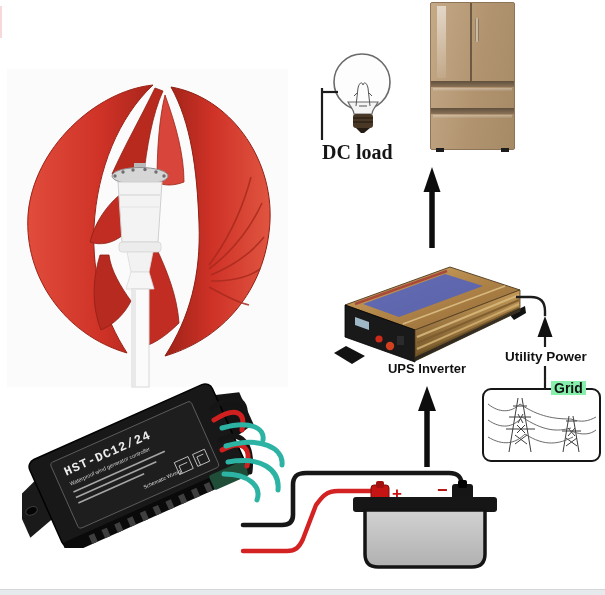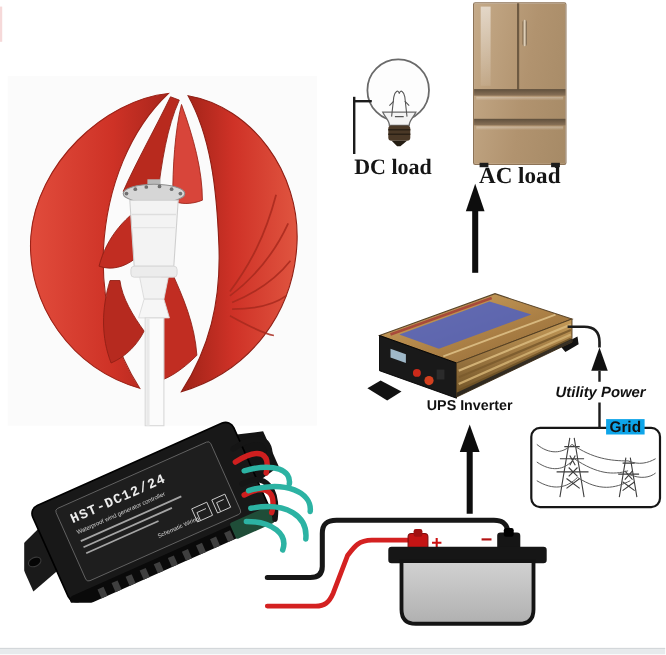--- a/index.html
+++ b/index.html
@@ -3,21 +3,21 @@
 <meta charset="utf-8">
 <style>
   html,body{margin:0;padding:0;background:#fff;}
   .canvas{position:relative;width:605px;height:595px;background:#ffffff;overflow:hidden;
           font-family:"Liberation Sans",sans-serif;}
   .abs{position:absolute;}
   .label-serif{font-family:"Liberation Serif",serif;font-weight:700;color:#151515;}
   .label-sans{font-family:"Liberation Sans",sans-serif;font-weight:700;color:#111;}
   .center{text-align:center;}
   .grid-box{border:2.5px solid #161616;border-radius:9px;background:#fff;}
-  .grid-label{background:#0ea5e9;padding:0 3px;line-height:1;}
+  .grid-label{background:#86efac;padding:0 3px;line-height:1;}
   .fridge{background:linear-gradient(100deg,#c5aa88 0%,#b1936f 55%,#a68a66 100%);
           border:1px solid #8d7357;border-radius:2px;}
   .fridge .seam{position:absolute;background:#6e5a42;}
   .fridge .band{position:absolute;left:0;right:0;background:linear-gradient(#5f4f3c,#8a7258);}
   .fridge .hl{position:absolute;background:linear-gradient(180deg,rgba(255,255,255,.55),rgba(255,255,255,.08));}
   .fridge .handle{position:absolute;background:linear-gradient(90deg,#7a6347,#e8d9c2,#6b5740);border-radius:2px;}
   .fridge .foot{position:absolute;background:#1c1c1c;}
   .bottom-strip{background:#e7eaec;border-top:1px solid #d3d7da;}
   .edge-artifact{background:#f2c9c9;opacity:.7;}
   svg{display:block;}
@@ -107,21 +107,20 @@
     <div class="hl" style="left:6px;top:3px;width:9px;height:72px;"></div>
     <div class="seam" style="left:39px;top:0;width:2px;height:80px;"></div>
     <div class="handle" style="left:44px;top:15px;width:4px;height:24px;"></div>
     <div class="band" style="top:78px;height:6px;"></div>
     <div class="band" style="top:105px;height:6px;"></div>
     <div class="hl" style="left:2px;top:85px;width:79px;height:3px;opacity:.6;"></div>
     <div class="hl" style="left:2px;top:112px;width:79px;height:3px;opacity:.6;"></div>
     <div class="foot" style="left:5px;bottom:-3px;width:8px;height:4px;"></div>
     <div class="foot" style="right:5px;bottom:-3px;width:8px;height:4px;"></div>
   </div>
-  <div class="abs label-serif center" style="left:425px;top:147px;width:95px;font-size:21px;z-index:4;">AC load</div>
 
   <svg class="abs" style="left:333px;top:258px;z-index:1;" width="195" height="110" viewBox="0 0 195 110">
     <defs>
       <linearGradient id="goldTop" x1="0" y1="0" x2="1" y2="1">
         <stop offset="0" stop-color="#d2a964"></stop>
           <stop offset=".5" stop-color="#b08448"></stop>
           <stop offset="1" stop-color="#8c6534"></stop>
       </linearGradient>
       <linearGradient id="goldSide" x1="0" y1="0" x2="0" y2="1">
         <stop offset="0" stop-color="#c49a58"></stop>
@@ -148,21 +147,21 @@
     <g stroke-width="2" fill="none" opacity=".9">
       <line x1="84" y1="79" x2="186" y2="37" stroke="#d8b87c"></line>
       <line x1="84" y1="85" x2="186" y2="42" stroke="#7c5c2e"></line>
       <line x1="84" y1="91" x2="186" y2="46" stroke="#cfae70"></line>
       <line x1="84" y1="97" x2="186" y2="50" stroke="#6e5226"></line>
     </g>
     <polygon points="82,99 187,50 187,53 82,103" fill="#1d1d1d" opacity=".8"></polygon>
   </svg>
   <div class="abs label-sans center" style="left:357px;top:361px;width:140px;font-size:13px;z-index:4;">UPS Inverter</div>
 
-  <div class="abs label-sans center" style="left:498px;top:349px;width:96px;font-size:13.5px;z-index:4;font-style:italic;">Utility Power</div>
+  <div class="abs label-sans center" style="left:498px;top:349px;width:96px;font-size:13.5px;z-index:4;">Utility Power</div>
 
   <div class="abs grid-box" style="left:482px;top:388px;width:115px;height:70px;z-index:1;">
     <svg width="110" height="65" viewBox="0 0 110 65" style="margin:0 auto;">
       <g stroke="#3d3d3d" stroke-width="1" fill="none">
         <path d="M22,62 L31,8 M44,62 L35,8"></path>
         <path d="M26,16 L40,16 M22,27 L44,27 M19,39 L48,39"></path>
         <path d="M28,54 L40,45 M40,54 L28,45 M30,43 L38,35 M38,43 L30,35 M31,33 L36,24 M36,33 L31,24"></path>
         <path d="M76,62 L82,26 M92,62 L86,26"></path>
         <path d="M79,31 L90,31 M75,41 L94,41"></path>
         <path d="M79,56 L90,48 M90,56 L79,48 M81,46 L88,38 M88,46 L81,38"></path>

